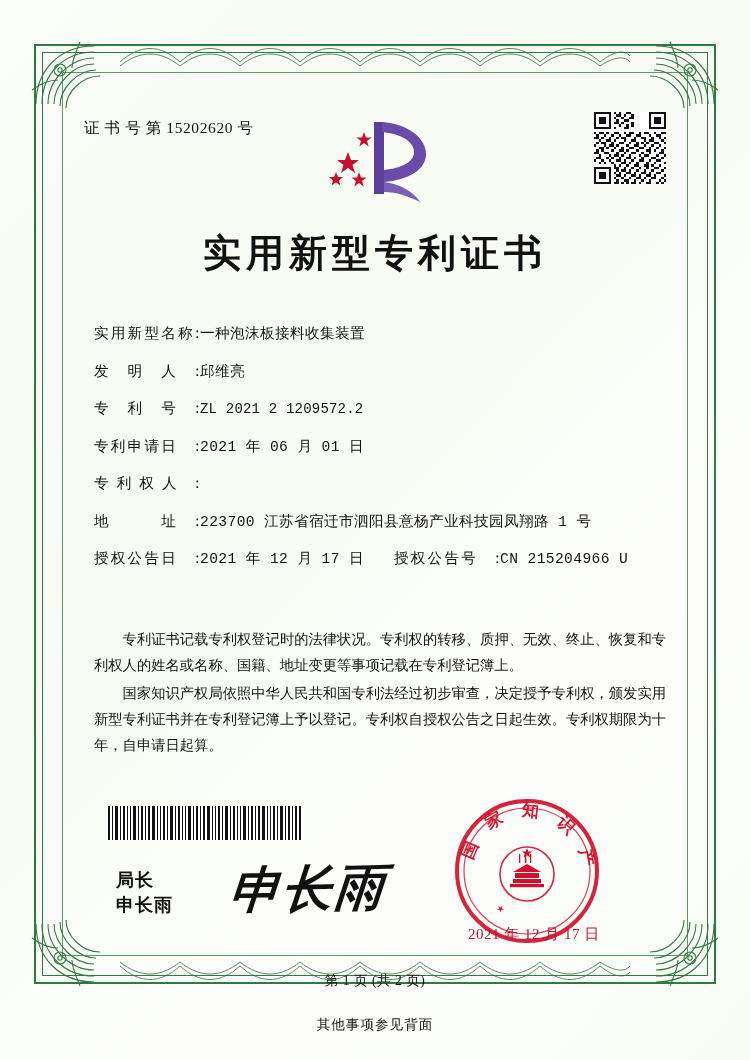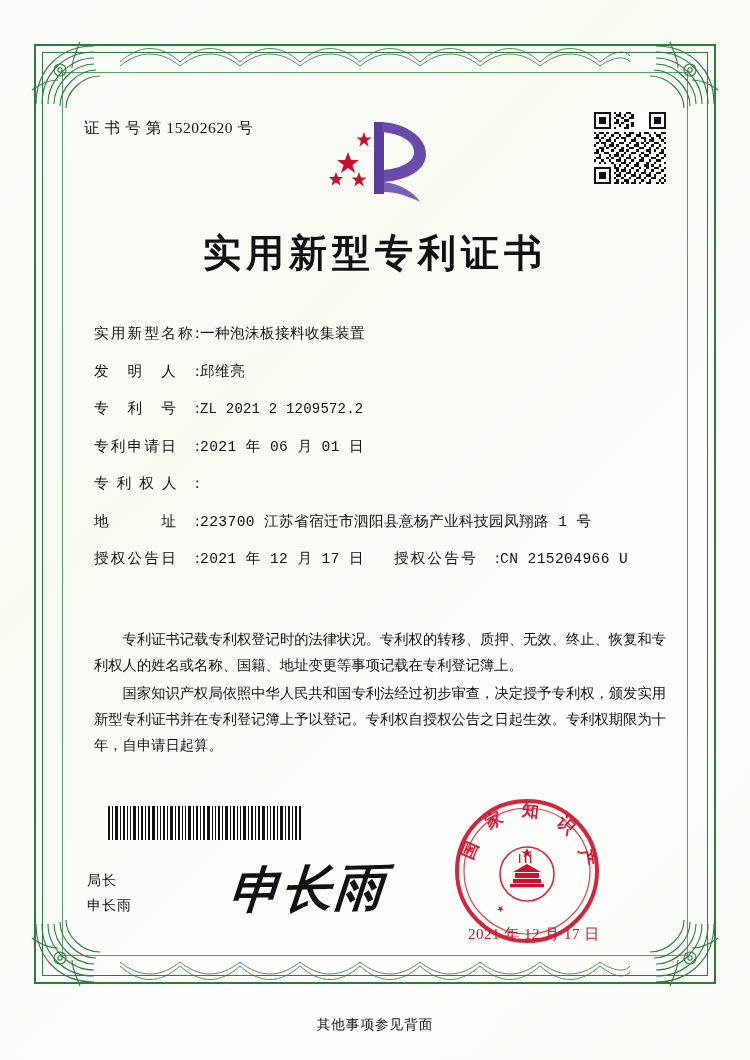--- a/index.html
+++ b/index.html
@@ -157,26 +157,27 @@
     left: 106px;
     top: 806px;
     width: 196px;
     height: 34px;
   }
   .barcode svg { display: block; }
 
   
   .sig-label {
     position: absolute;
-    left: 87px;
+    left: 116px;
     top: 868px;
-    font-size: 14px;
+    font-size: 18px;
     line-height: 25px;
     letter-spacing: 1px;
     color: #111;
+    font-weight: bold;
   }
   .sig-hand {
     position: absolute;
     left: 230px;
     top: 856px;
     font-size: 50px;
     font-family: "Liberation Serif", "DejaVu Serif", serif;
     font-style: italic;
     font-weight: bold;
     color: #111;
@@ -694,15 +695,16 @@
       </g>
       <g fill="#d0112b" opacity="0.95">
         <text font-family="'Liberation Serif', serif" font-size="9" letter-spacing="2">
           <textPath href="#arcBottom" startOffset="28%">★</textPath>
         </text>
       </g>
     </svg>
   </div>
   <div class="seal-date">2021 年 12 月 17 日</div>
 
+  <div class="page-no">第 1 页 (共 2 页)</div>
   <div class="footer-note">其他事项参见背面</div>
 
 </div>
 
 </body></html>

